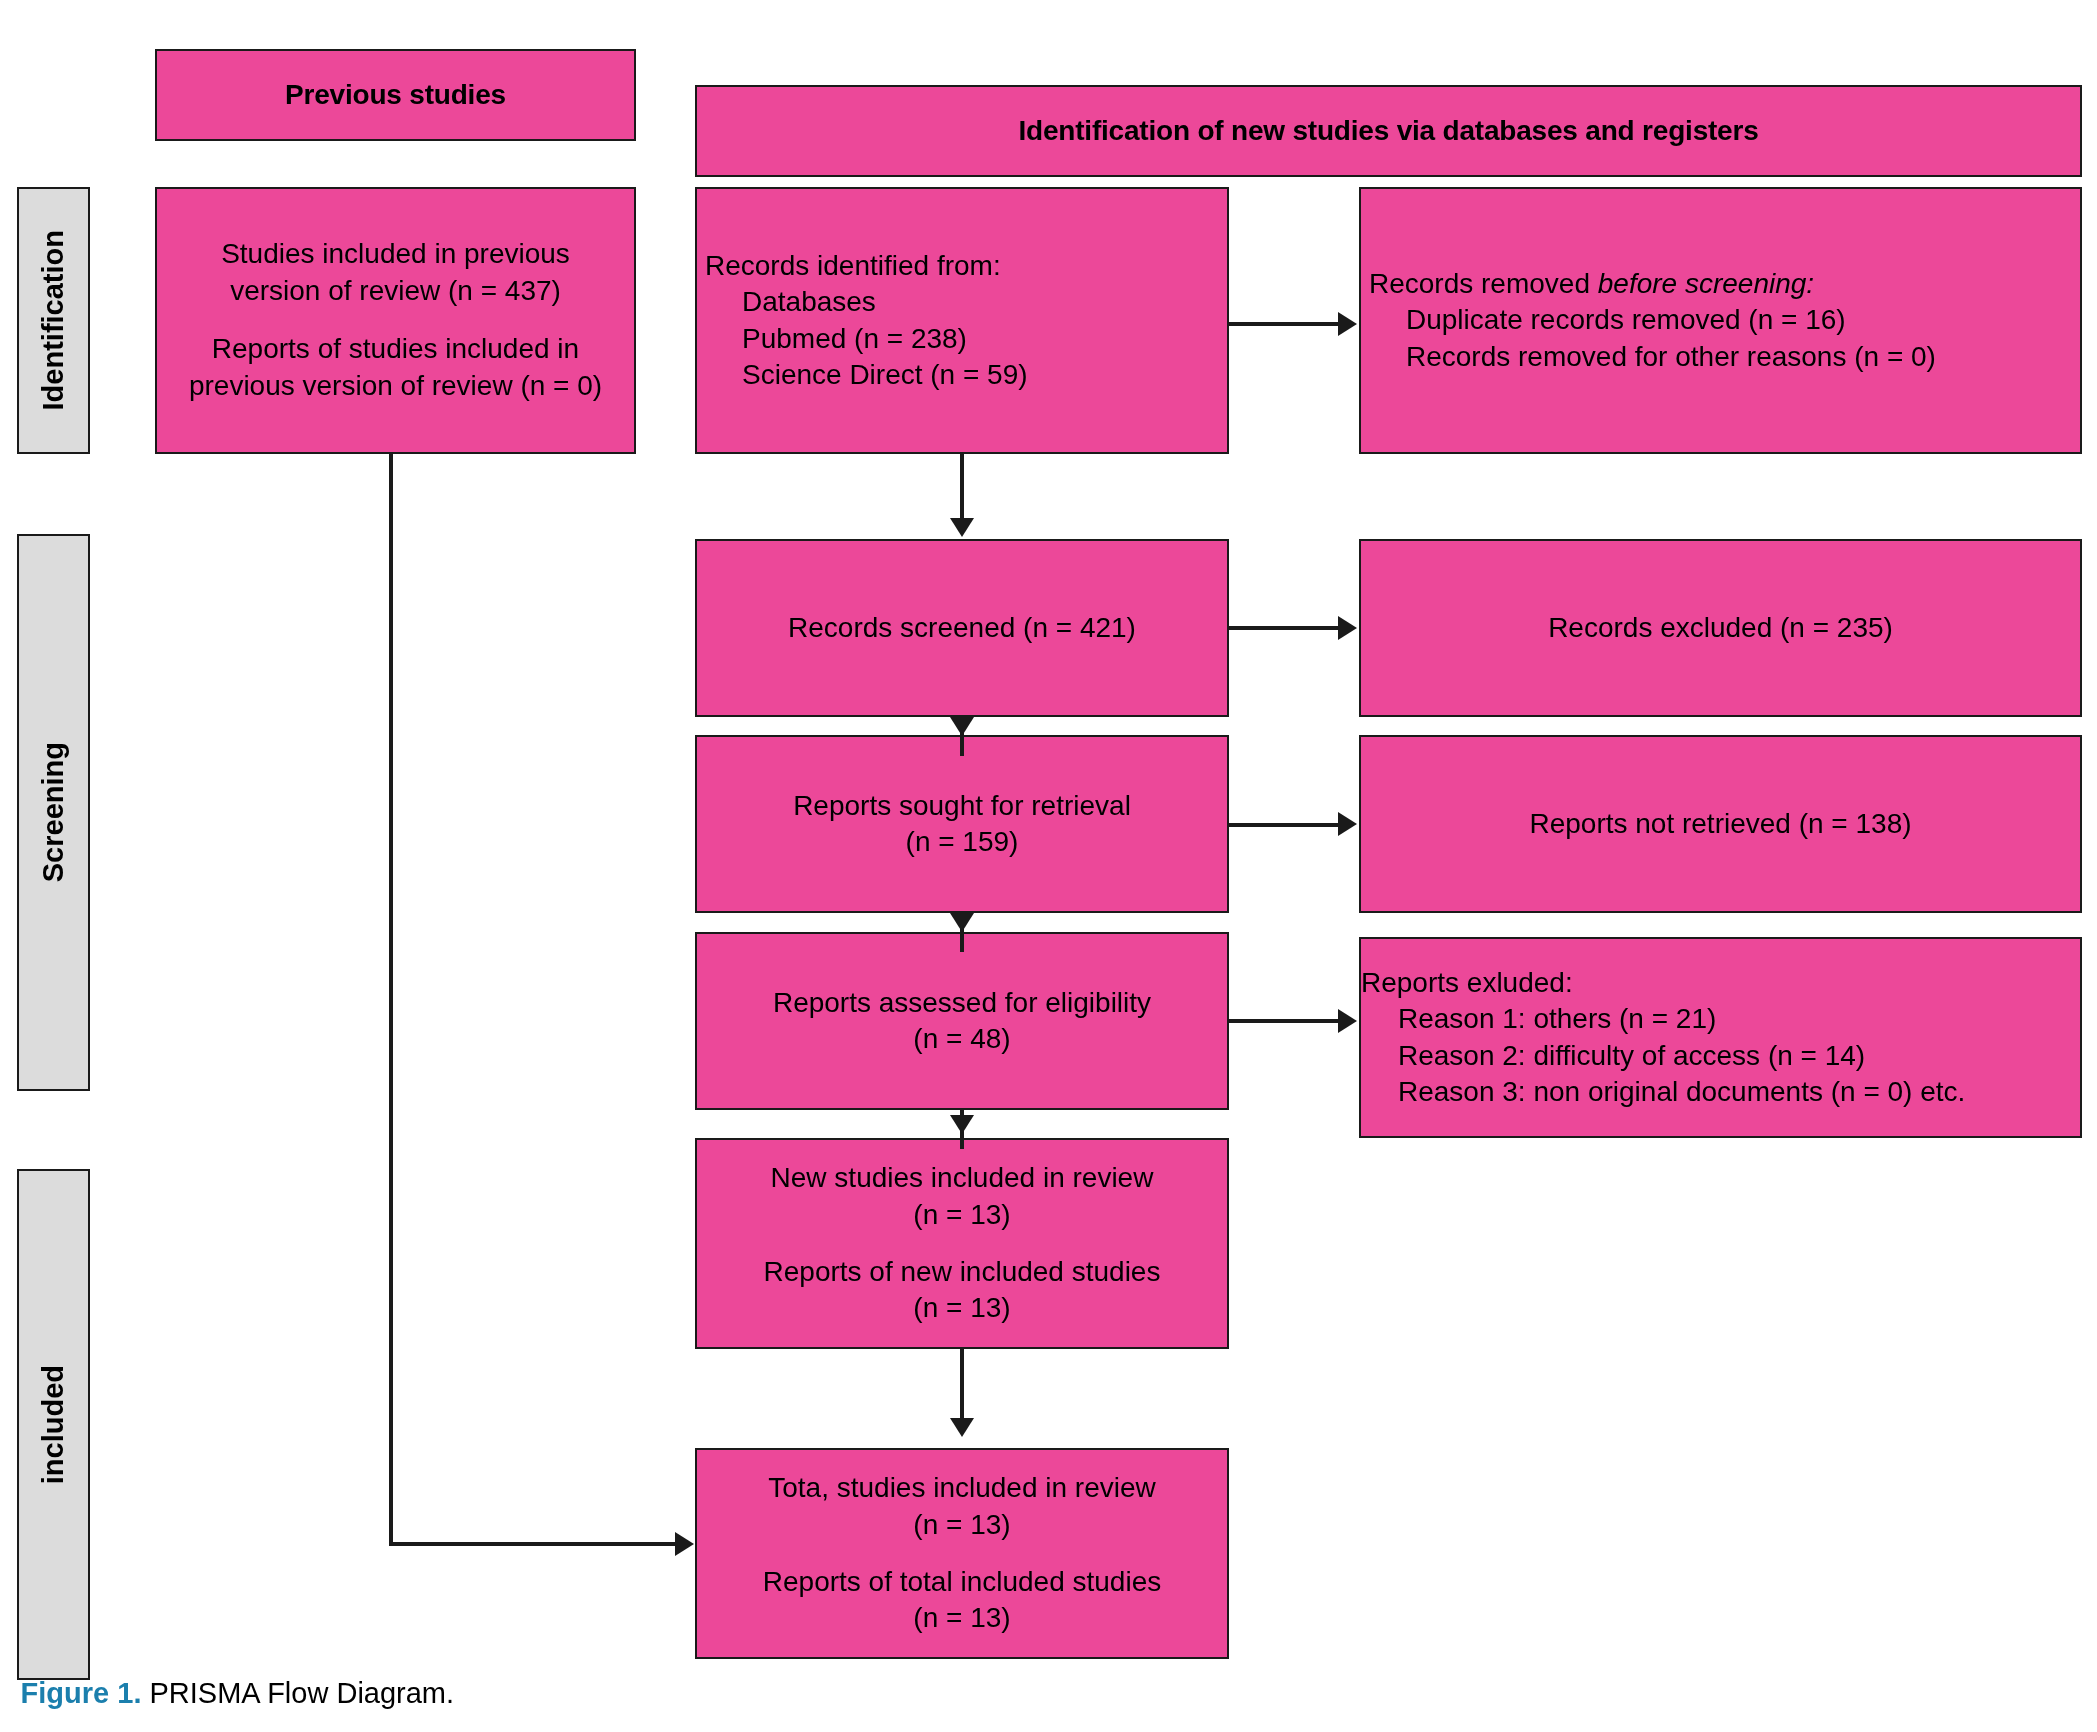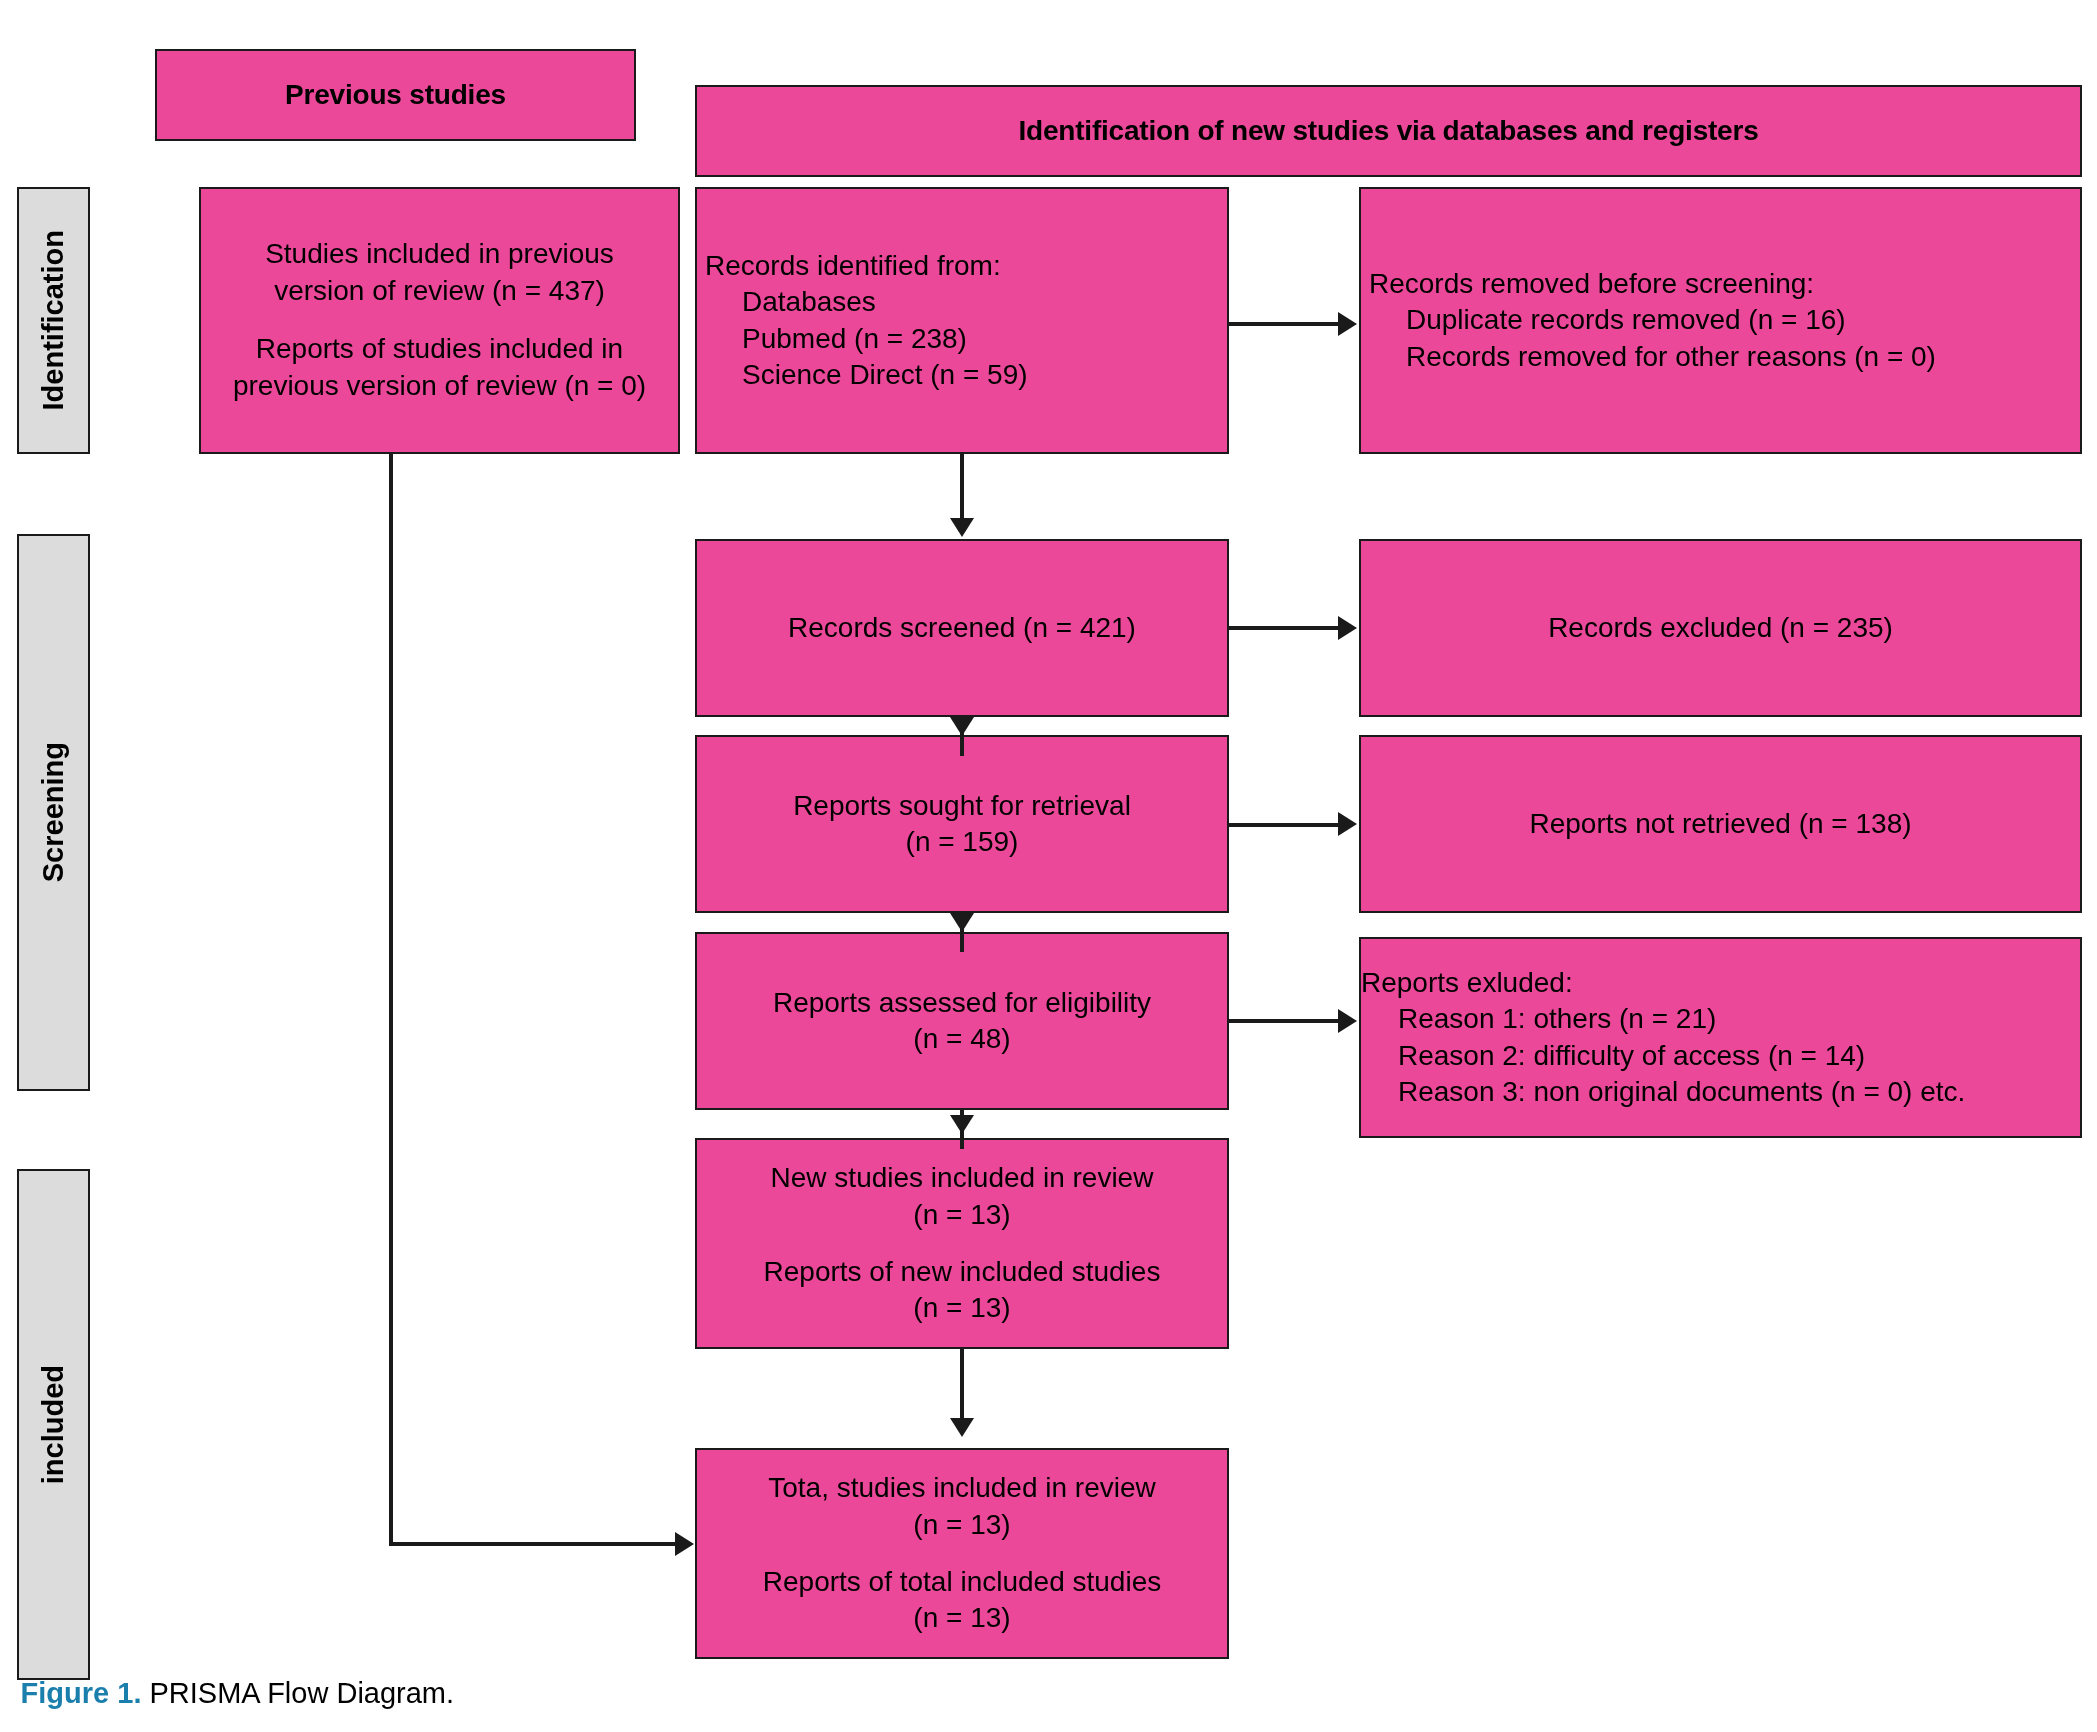--- a/index.html
+++ b/index.html
@@ -49,21 +49,21 @@
   }
   .para {
     font-size: 28px;
     line-height: 1.32;
     width: 100%;
     text-align: center;
   }
   .para + .para { margin-top: 20.6px; }
   .indent { padding-left: 37px; }
   .listbox { padding-left: 8px; }
-  .italic { }
+  .italic { font-style: italic; }
 
   
   .band {
     position: absolute;
     background: #dcdcdc;
     border: 2.8px solid #1a1a1a;
     box-sizing: border-box;
     display: flex;
     align-items: center;
     justify-content: center;
@@ -125,21 +125,21 @@
   <div class="band" style="left:17px; top:187px; width:73px; height:267px;">
     <span>Identification</span>
   </div>
   <div class="band" style="left:17px; top:534px; width:73px; height:557px;">
     <span>Screening</span>
   </div>
   <div class="band" style="left:17px; top:1169px; width:73px; height:511px;">
     <span>included</span>
   </div>
 
-  <div class="box center" style="left:155px; top:187px; width:481px; height:267px; padding:0 17px;margin-left:44px;">
+  <div class="box center" style="left:155px; top:187px; width:481px; height:267px; padding:0 17px;">
     <div class="para">Studies included in previous version of review (n = 437)</div>
     <div class="para">Reports of studies included in previous version of review (n = 0)</div>
   </div>
 
   <div class="box left" style="left:695px; top:187px; width:534px; height:267px;">
     <div class="listbox" style="width:100%;">
       <div class="line">Records identified from:</div>
       <div class="line indent">Databases</div>
       <div class="line indent">Pubmed (n = 238)</div>
       <div class="line indent">Science Direct (n = 59)</div>

